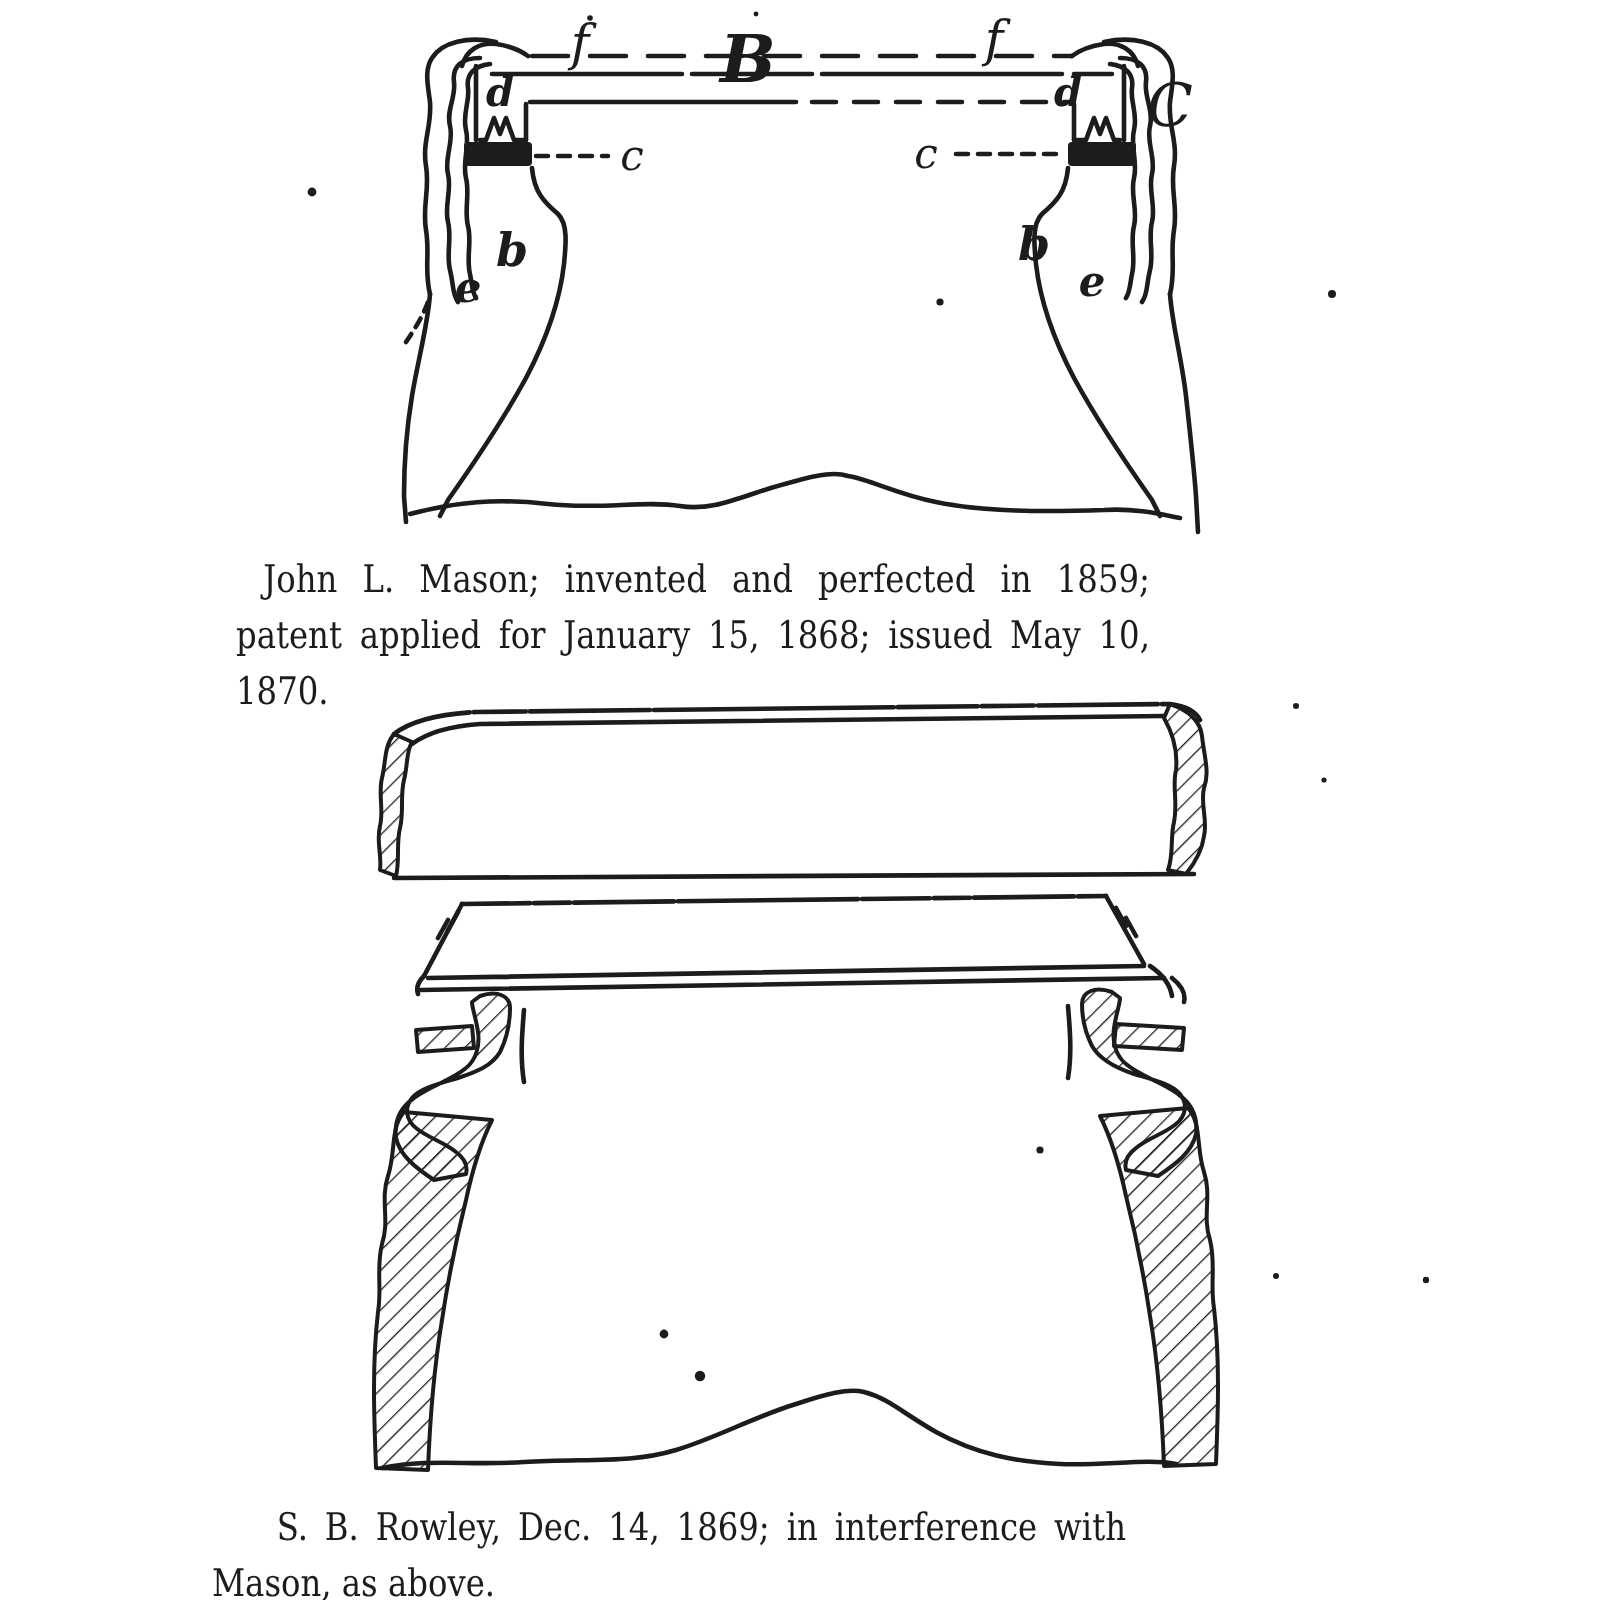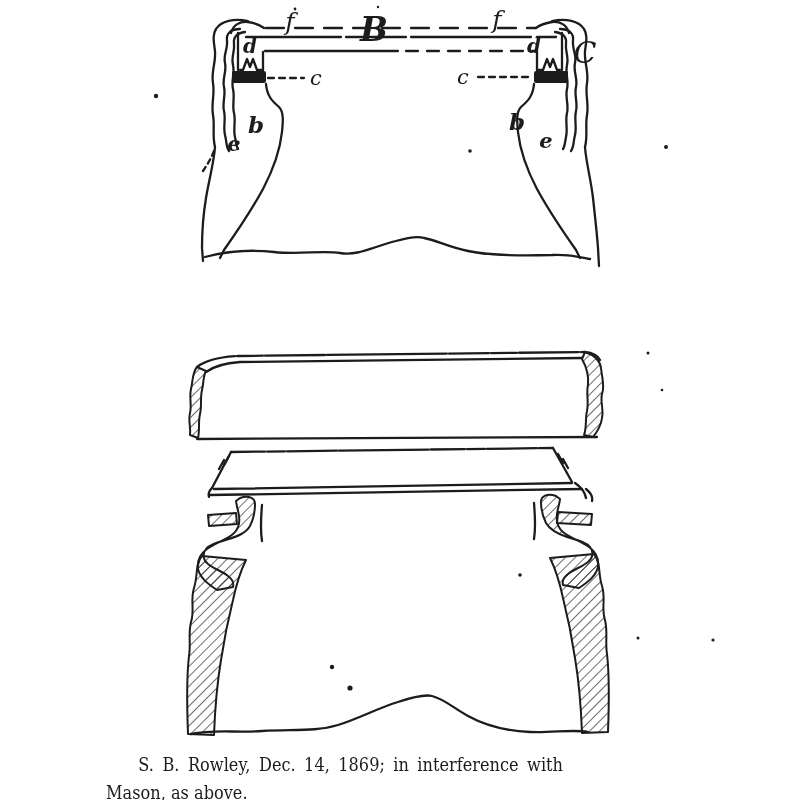--- a/index.html
+++ b/index.html
@@ -81,20 +81,26 @@
       <text x="585" y="63" font-size="30">C</text>
       <text x="316" y="85" font-size="21">c</text>
       <text x="463" y="84" font-size="21">c</text>
       <text x="256" y="133" font-size="23" font-weight="bold">b</text>
       <text x="517" y="130" font-size="23" font-weight="bold">b</text>
       <text x="234" y="151" font-size="21" font-weight="bold">e</text>
       <text x="546" y="148" font-size="21" font-weight="bold">e</text>
     </g>
   </svg>
 
+  <div class="caption" style="left:118px;top:276px;">
+    <div class="cap-inner">
+      <div class="cap-line indent1">John L. Mason; invented and perfected in 1859;</div>
+      <div class="cap-line">patent applied for January 15, 1868; issued May 10, 1870.</div>
+    </div>
+  </div>
 
   <svg id="fig2" width="800" height="412" viewBox="0 0 800 412">
     <defs>
       <pattern id="hx" width="7" height="7" patternUnits="userSpaceOnUse" patternTransform="rotate(45)">
         <line x1="0" y1="0" x2="0" y2="7" stroke="#1c1c1c" stroke-width="1.3"></line>
       </pattern>
     </defs>
 
     <g>
       <path class="stroke" d="M197,27 C206,20 220,17 238,16 L585,12 C593,13 598,16 600,20" stroke-width="2.6" stroke-dasharray="40,2,26,2,60,2,120,2"></path>

